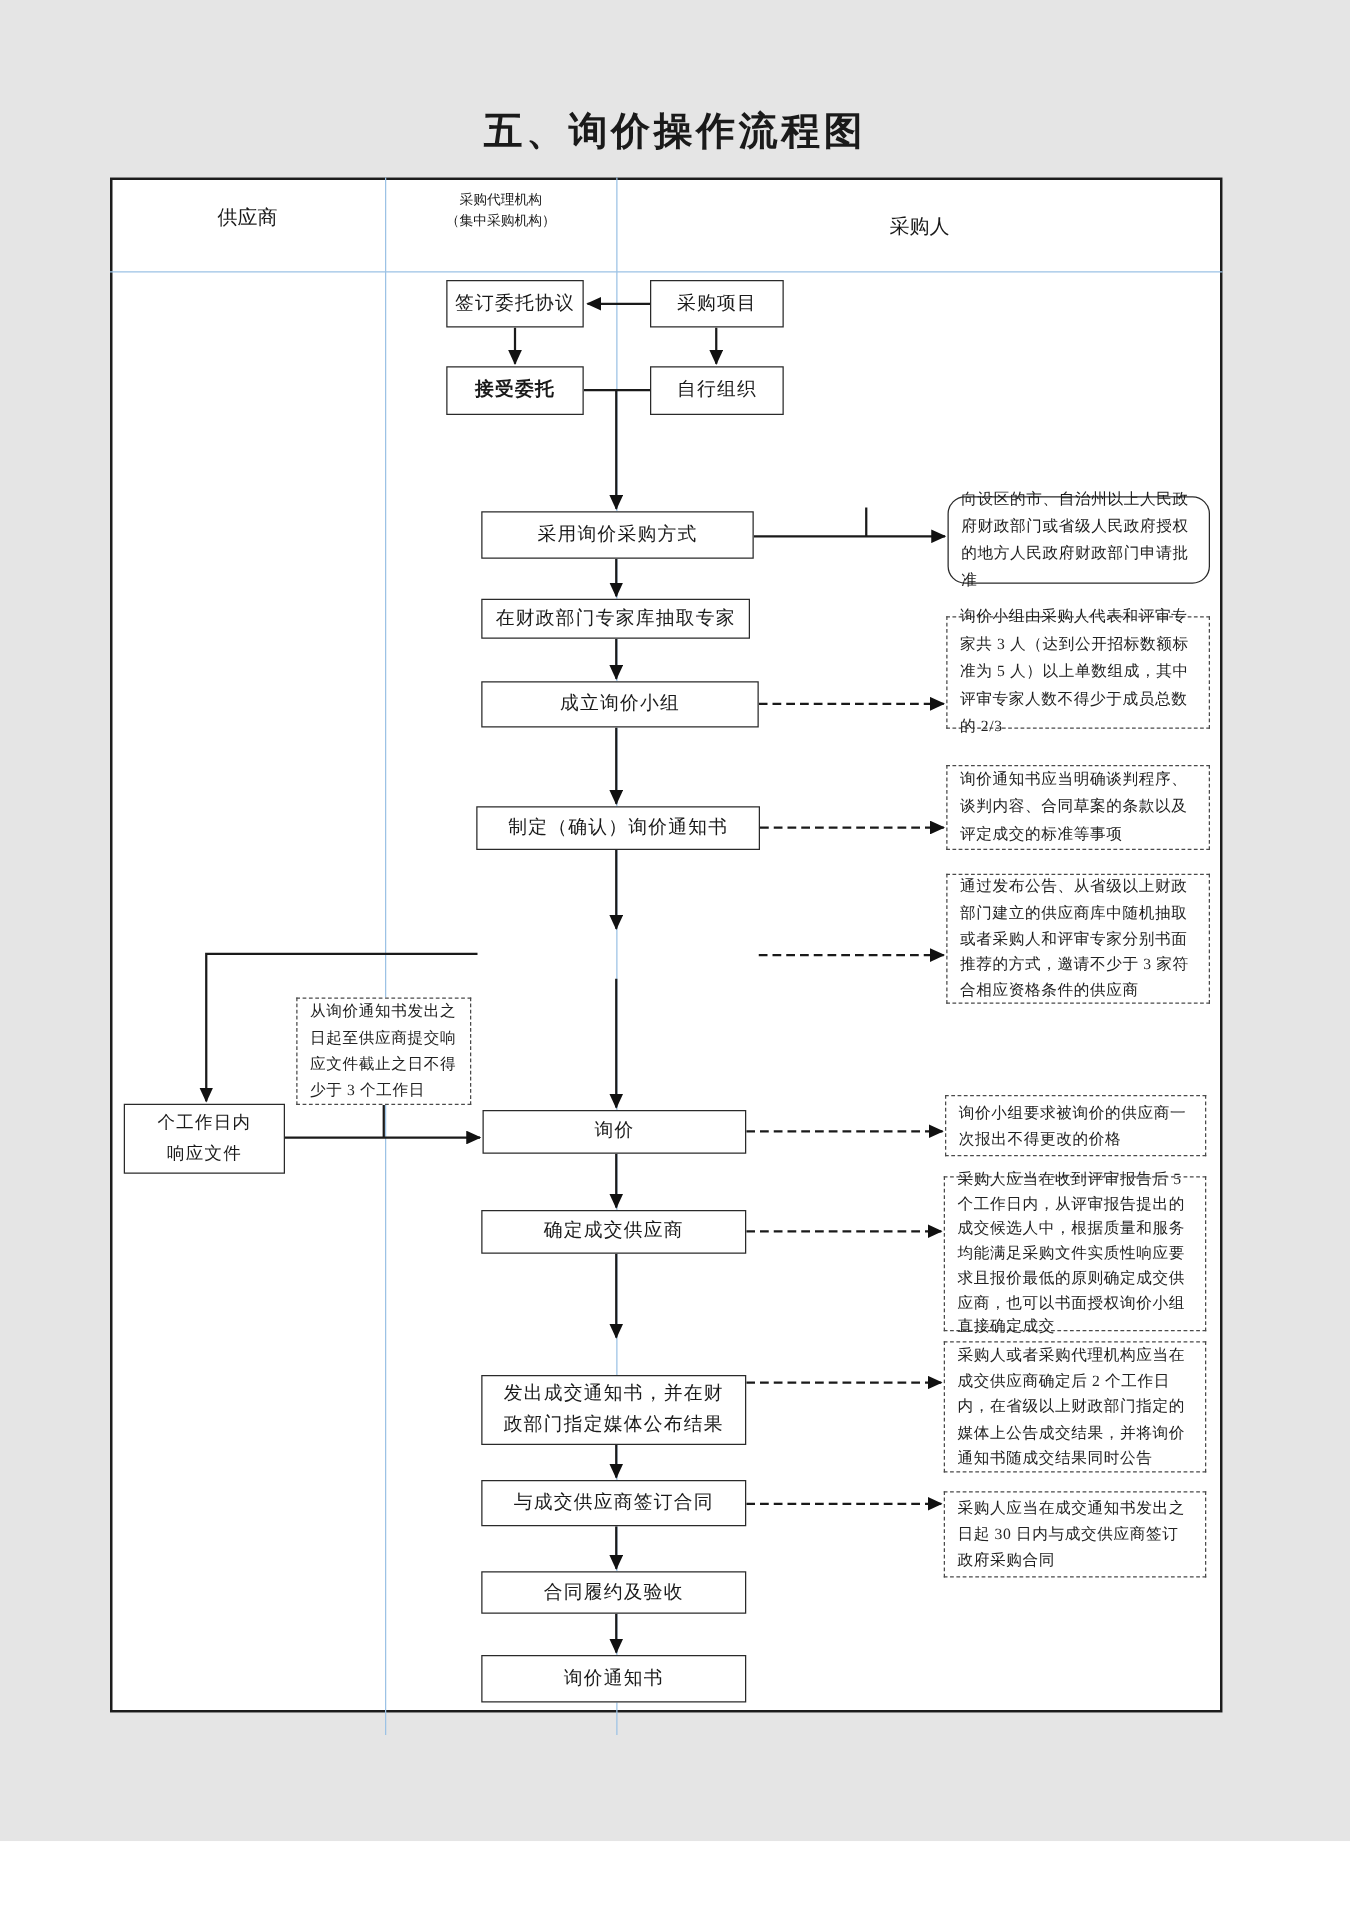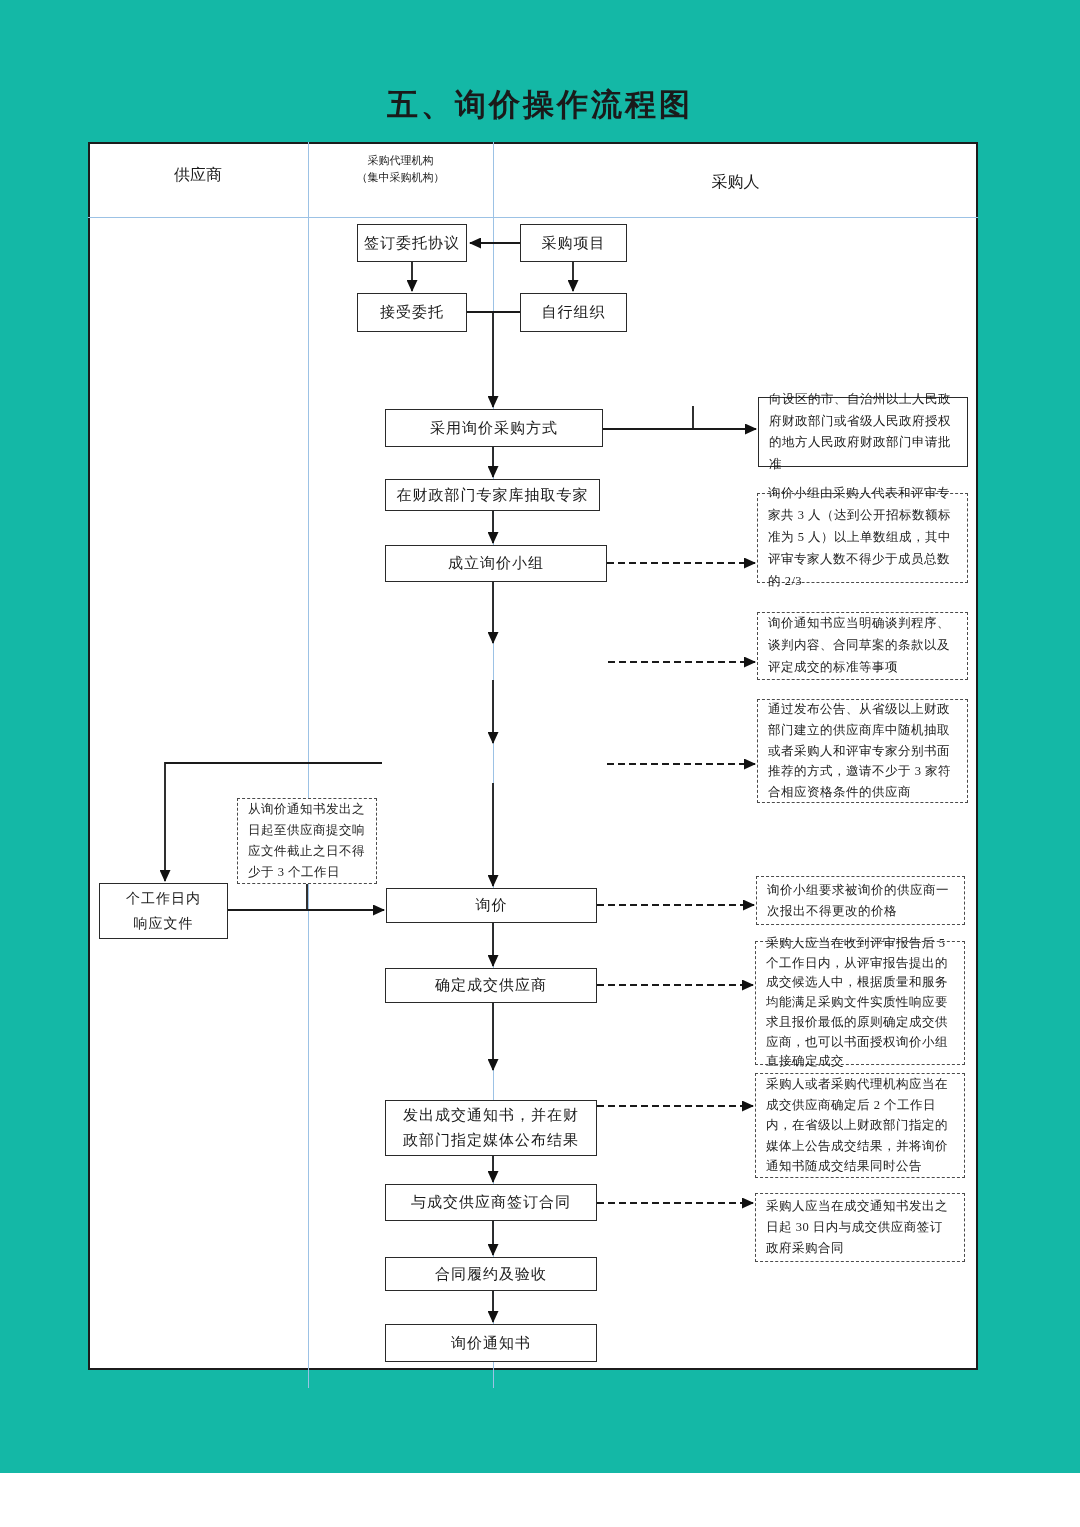--- a/index.html
+++ b/index.html
@@ -1,38 +1,38 @@
 <!DOCTYPE html>
 <html><head>
 <meta charset="utf-8">
 <style>
   html,body{margin:0;padding:0;background:#ffffff;}
   .page{
-    position:relative;width:1080px;height:1473px;background:#14b8a6;overflow:hidden;
+    position:relative;width:1080px;height:1473px;background:#e5e5e5;overflow:hidden;
     font-family:"Liberation Serif","DejaVu Serif",serif;color:#1a1a1a;
   }
   .title{
     position:absolute;left:0;top:84px;width:100%;text-align:center;
     font-size:31px;font-weight:bold;letter-spacing:3px;z-index:4;
   }
   .frame{
     position:absolute;left:88px;top:142px;width:890px;height:1228px;
     border:2px solid #1c1c1c;box-sizing:border-box;z-index:0;background:#fff;
   }
   .blue-v{position:absolute;width:1px;background:#9cc2e5;z-index:1;}
   .blue-h{position:absolute;height:1px;background:#9cc2e5;z-index:1;}
   .lane-label{position:absolute;z-index:3;text-align:center;font-size:16px;line-height:1.55;}
   .connectors{position:absolute;left:0;top:0;z-index:2;}
   .node{
     position:absolute;background:#fff;border:1.6px solid #2a2a2a;box-sizing:border-box;
     display:flex;align-items:center;justify-content:center;flex-direction:column;
     font-size:15px;text-align:center;line-height:1.5;z-index:3;letter-spacing:1px;
   }
   .node.left-align{align-items:flex-start;text-align:left;justify-content:center;
-    padding:5px 10px;font-size:12.5px;line-height:1.72;letter-spacing:0.5px;}
+    padding:5px 10px;font-size:12.5px;line-height:1.72;letter-spacing:0.5px;border-radius:14px;}
   .ann{
     position:absolute;background:#fff;border:1.4px dashed #4a4a4a;box-sizing:border-box;
     display:flex;align-items:center;z-index:3;
     font-size:12.5px;line-height:1.62;letter-spacing:0.5px;color:#222;
     padding:6px 10px;text-align:left;
   }
   .ann.airy{line-height:2.05;}
 </style>
 </head>
 <body>
@@ -88,26 +88,27 @@
       <path d="M607 764 L755 764" marker-end="url(#arr)"></path>
       <path d="M597 905 L754 905" marker-end="url(#arr)"></path>
       <path d="M597 985 L753 985" marker-end="url(#arr)"></path>
       <path d="M597 1106 L753 1106" marker-end="url(#arr)"></path>
       <path d="M597 1203 L753 1203" marker-end="url(#arr)"></path>
     </g>
   </svg>
 
   <div class="node" style="left:357px;top:224px;width:110px;height:38px;">签订委托协议</div>
   <div class="node" style="left:520px;top:224px;width:107px;height:38px;">采购项目</div>
-  <div class="node" style="left:357px;top:293px;width:110px;height:39px;">接受委托</div>
+  <div class="node" style="left:357px;top:293px;width:110px;height:39px;font-weight:bold;">接受委托</div>
   <div class="node" style="left:520px;top:293px;width:107px;height:39px;">自行组织</div>
   <div class="node" style="left:385px;top:409px;width:218px;height:38px;">采用询价采购方式</div>
   <div class="node left-align" style="left:758px;top:397px;width:210px;height:70px;">向设区的市、自治州以上人民政府财政部门或省级人民政府授权的地方人民政府财政部门申请批准</div>
   <div class="node" style="left:385px;top:479px;width:215px;height:32px;">在财政部门专家库抽取专家</div>
   <div class="node" style="left:385px;top:545px;width:222px;height:37px;">成立询价小组</div>
+  <div class="node" style="left:381px;top:645px;width:227px;height:35px;">制定（确认）询价通知书</div>
   <div class="node" style="left:99px;top:883px;width:129px;height:56px;font-size:14px;line-height:1.8;">
     <span>个工作日内</span>
     <span>响应文件</span>
   </div>
   <div class="node" style="left:386px;top:888px;width:211px;height:35px;">询价</div>
   <div class="node" style="left:385px;top:968px;width:212px;height:35px;">确定成交供应商</div>
   <div class="node" style="left:385px;top:1100px;width:212px;height:56px;padding:2px 17px;line-height:1.7;">发出成交通知书，并在财政部门指定媒体公布结果</div>
   <div class="node" style="left:385px;top:1184px;width:212px;height:37px;">与成交供应商签订合同</div>
   <div class="node" style="left:385px;top:1257px;width:212px;height:34px;">合同履约及验收</div>
   <div class="node" style="left:385px;top:1324px;width:212px;height:38px;">询价通知书</div>

